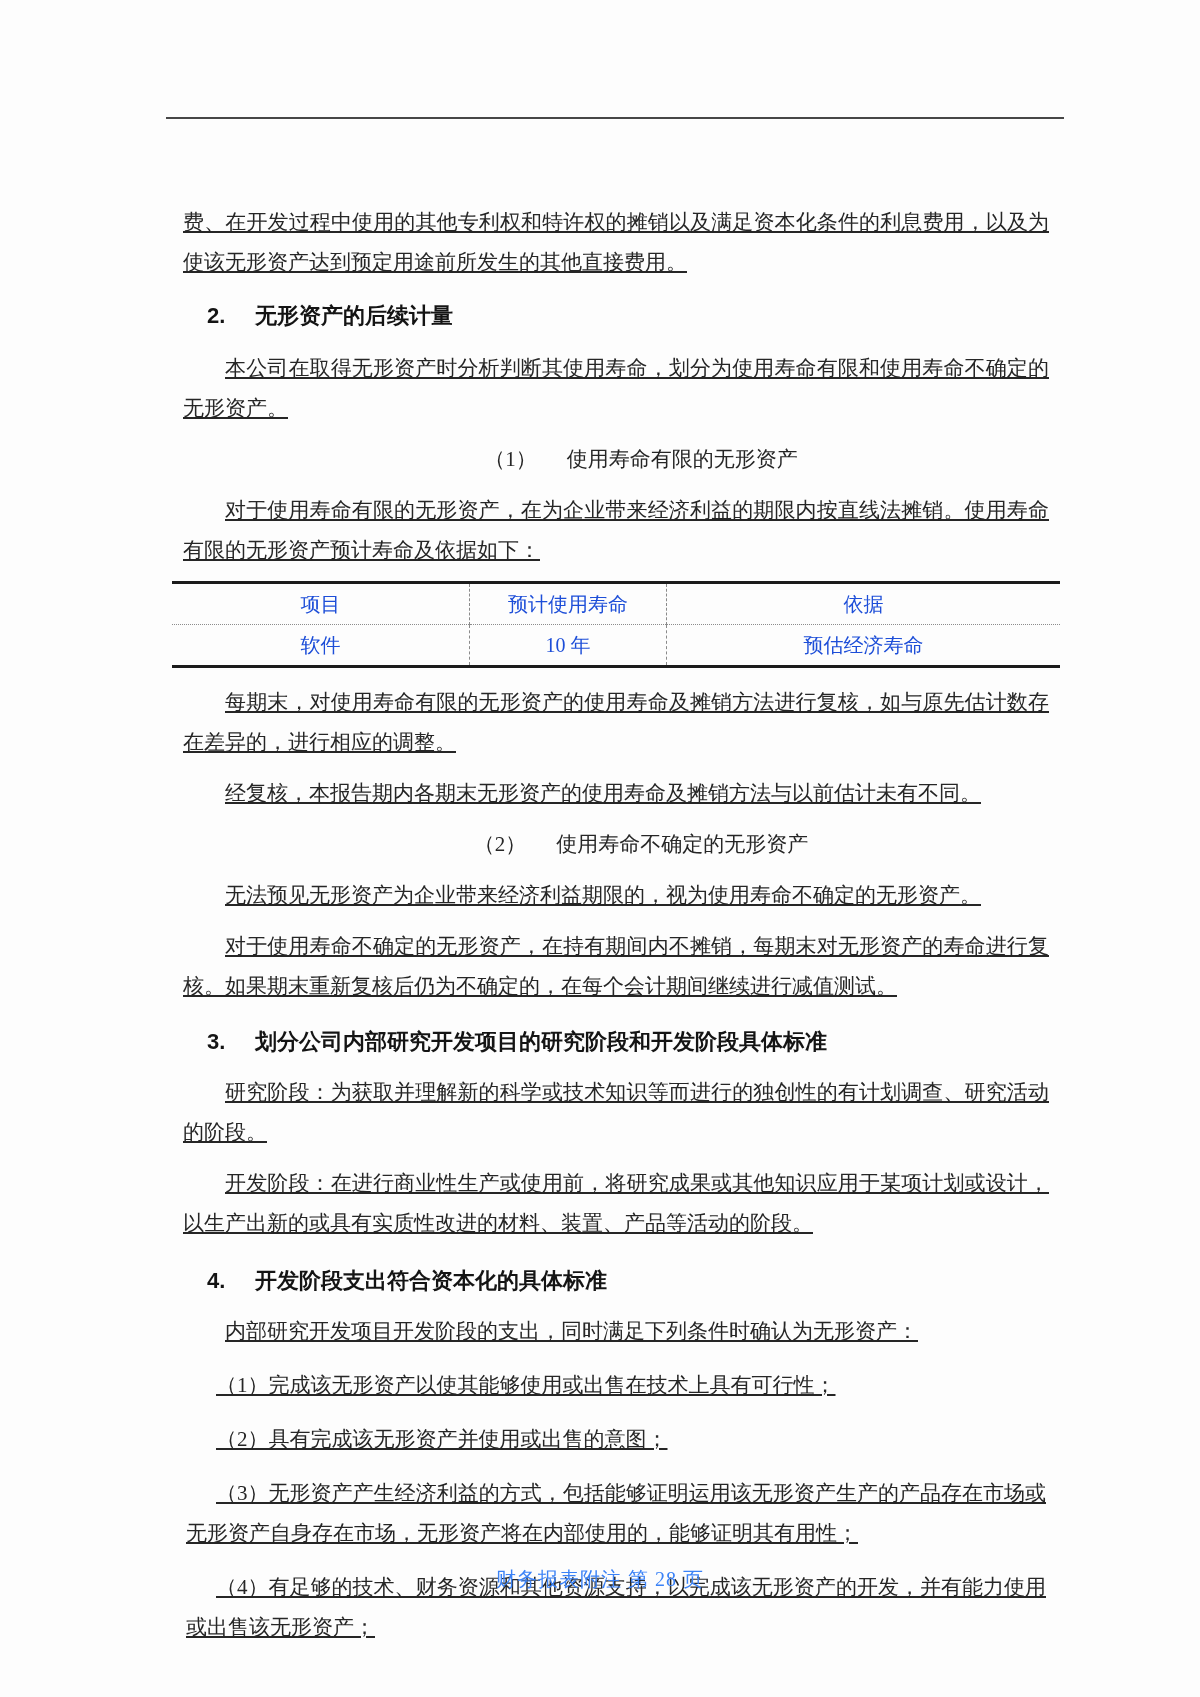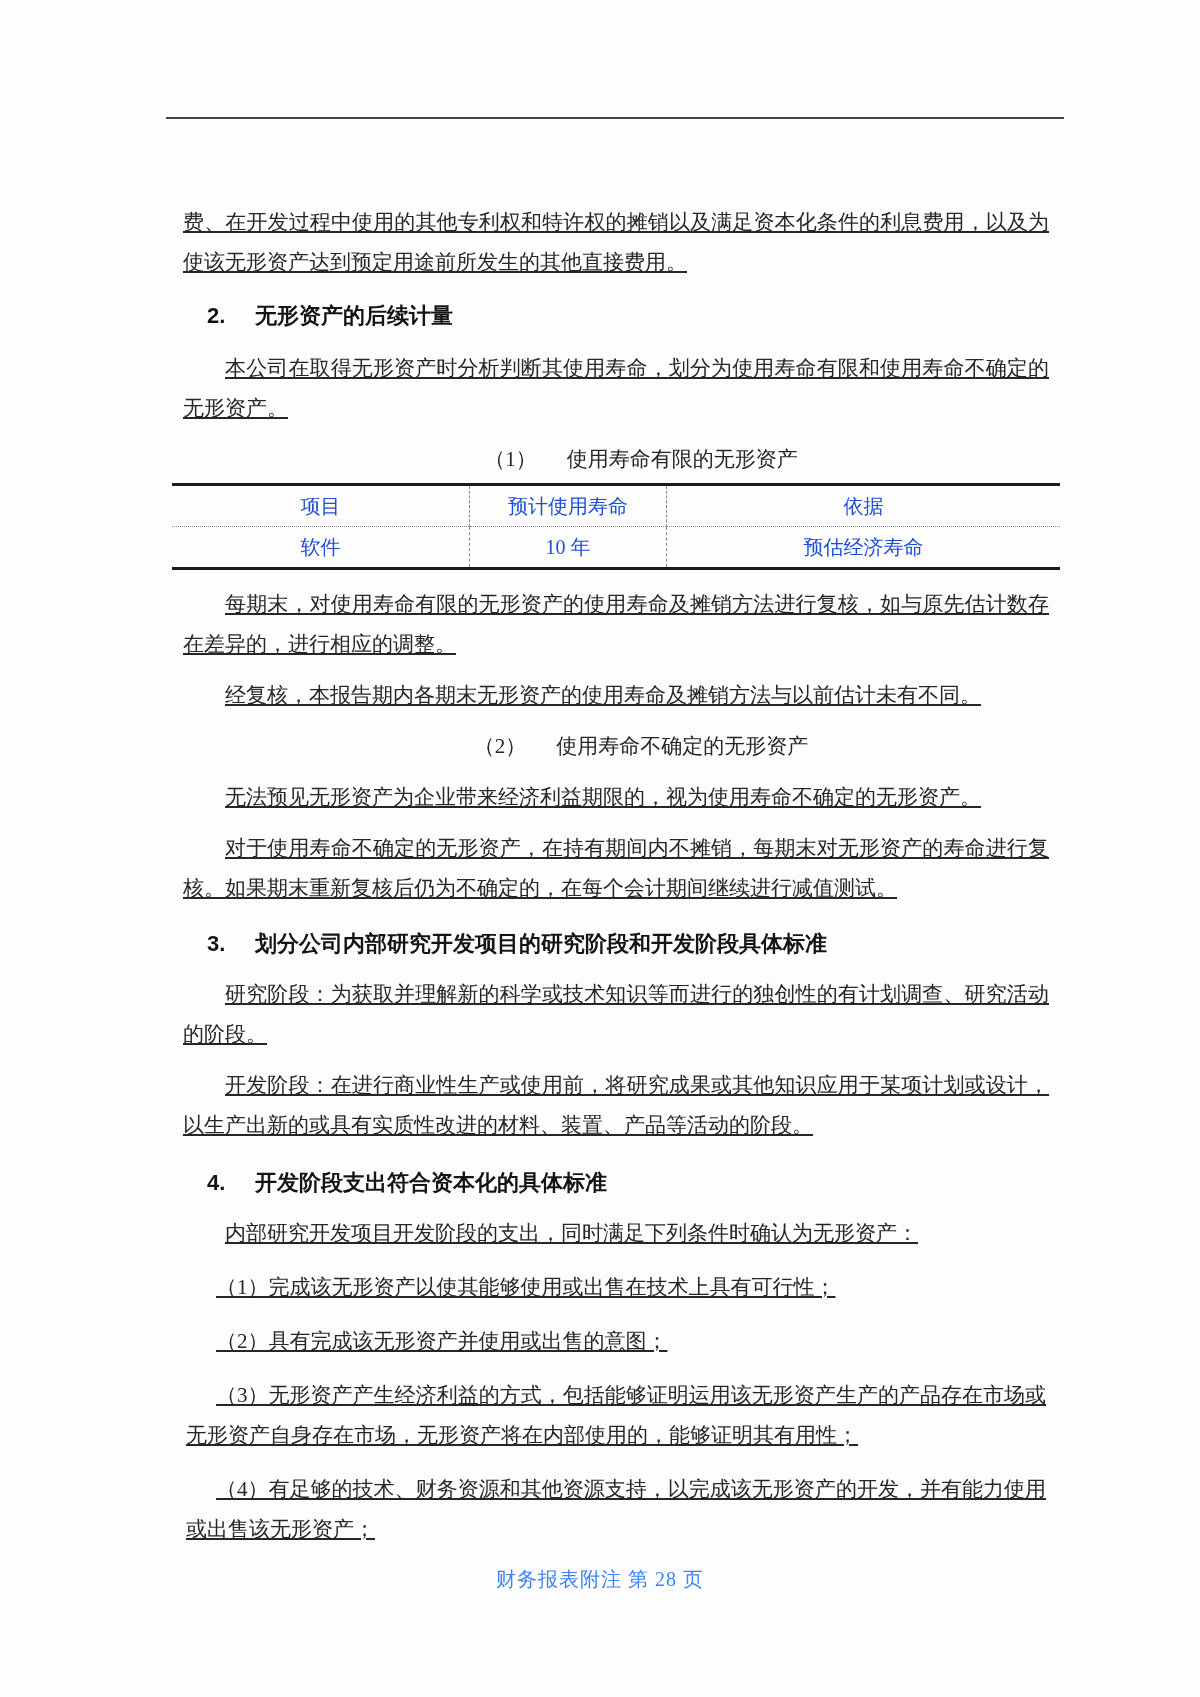--- a/index.html
+++ b/index.html
@@ -99,20 +99,21 @@
   <div class="content">
 
     <p class="para">费、在开发过程中使用的其他专利权和特许权的摊销以及满足资本化条件的利息费用，以及为使该无形资产达到预定用途前所发生的其他直接费用。</p>
 
     <h2 class="sec-heading mt14"><span class="num">2.</span><span>无形资产的后续计量</span></h2>
 
     <p class="para indent mt12">本公司在取得无形资产时分析判断其使用寿命，划分为使用寿命有限和使用寿命不确定的无形资产。</p>
 
     <p class="sub-line"><span>（1）</span><span class="sub-gap"></span><span>使用寿命有限的无形资产</span></p>
 
+    <p class="para indent">对于使用寿命有限的无形资产，在为企业带来经济利益的期限内按直线法摊销。使用寿命有限的无形资产预计寿命及依据如下：</p>
 
     <table class="data-table">
       <colgroup>
         <col style="width:33.5%">
         <col style="width:22.2%">
         <col style="width:44.3%">
       </colgroup>
       <thead>
         <tr>
           <th>项目</th>

